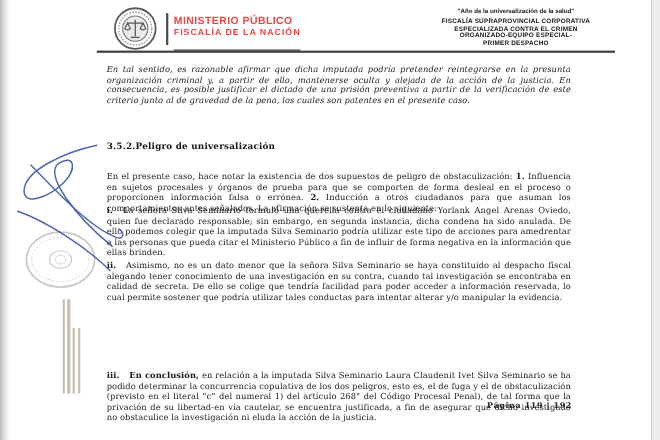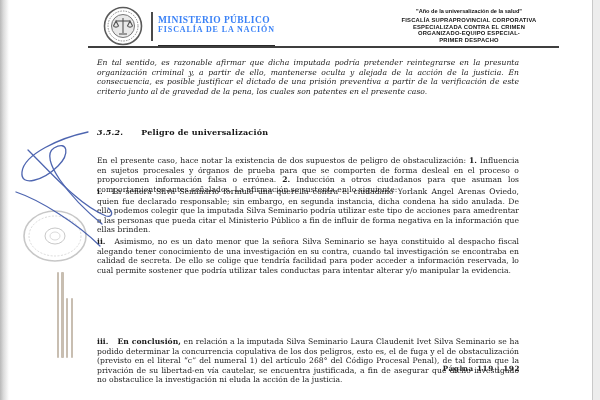--- a/index.html
+++ b/index.html
@@ -6,36 +6,36 @@
   body{background:#e9e9e9;font-family:"DejaVu Serif",serif;}
   #screen{position:relative;width:600px;height:400px;overflow:hidden;background:#ededed;}
   
   .page{position:absolute;left:0;top:0;width:592px;height:400px;background:#ffffff;
         border-right:1px solid #c9c9c9;}
   .left-scan-shadow{position:absolute;left:0;top:0;width:9px;height:400px;
         background:linear-gradient(90deg,#b9b9b9 0%,#dcdcdc 40%,#ffffff 100%);}
   
   .hdr-logo{position:absolute;left:103px;top:6px;width:40px;height:40px;}
   .hdr-divider{position:absolute;left:151px;top:12px;width:2px;height:29px;background:#4a4a4a;}
-  .hdr-left-text{position:absolute;left:158px;top:15px;font-family:Liberation Serif, serif;color:#3b82f6;}
+  .hdr-left-text{position:absolute;left:158px;top:15px;font-family:Liberation Sans, sans-serif;color:#ef4444;}
   .org1{font-size:9.5px;font-weight:bold;letter-spacing:.4px;line-height:10px;}
   .org2{font-size:8px;font-weight:bold;letter-spacing:.9px;line-height:9px;
         border-bottom:1px solid #2a2a2a;padding-bottom:11px;}
   .hdr-right{position:absolute;left:360px;top:8px;width:218px;text-align:center;
         font-family:"Liberation Sans",sans-serif;color:#151515;}
   .motto{font-size:5.6px;font-weight:bold;margin-bottom:3px;}
   .office{font-size:5.8px;font-weight:bold;line-height:6.6px;letter-spacing:.2px;}
   .hdr-rule{position:absolute;left:88px;top:46px;width:471px;height:2px;background:#3f3f3f;}
   
   .doc-body{position:absolute;left:97px;width:422px;color:#1b1b1b;
         font-size:7.6px;line-height:9.6px;text-align:justify;letter-spacing:.05px;}
   .p-intro{top:58px;font-style:italic;}
   .sec-heading{position:absolute;left:97px;top:127px;color:#141414;
         font-size:8px;font-weight:bold;letter-spacing:.2px;}
-  .sec-heading .num{margin-right:18px;font-style:italic;}
+  .sec-heading .num{margin-right:0;}
   .p-supuestos{top:156px;}
   .item-i{top:187px;}
   .item-ii{top:237px;}
   .item-iii{top:298px;margin-top:39px;}
   .marker{font-weight:bold;margin-right:9px;}
   .bold{font-weight:bold;}
   
   .footer{position:absolute;left:380px;top:364px;width:140px;text-align:right;
         color:#222;font-size:7.2px;font-weight:bold;font-family:"DejaVu Serif",serif;letter-spacing:.6px;}
   

